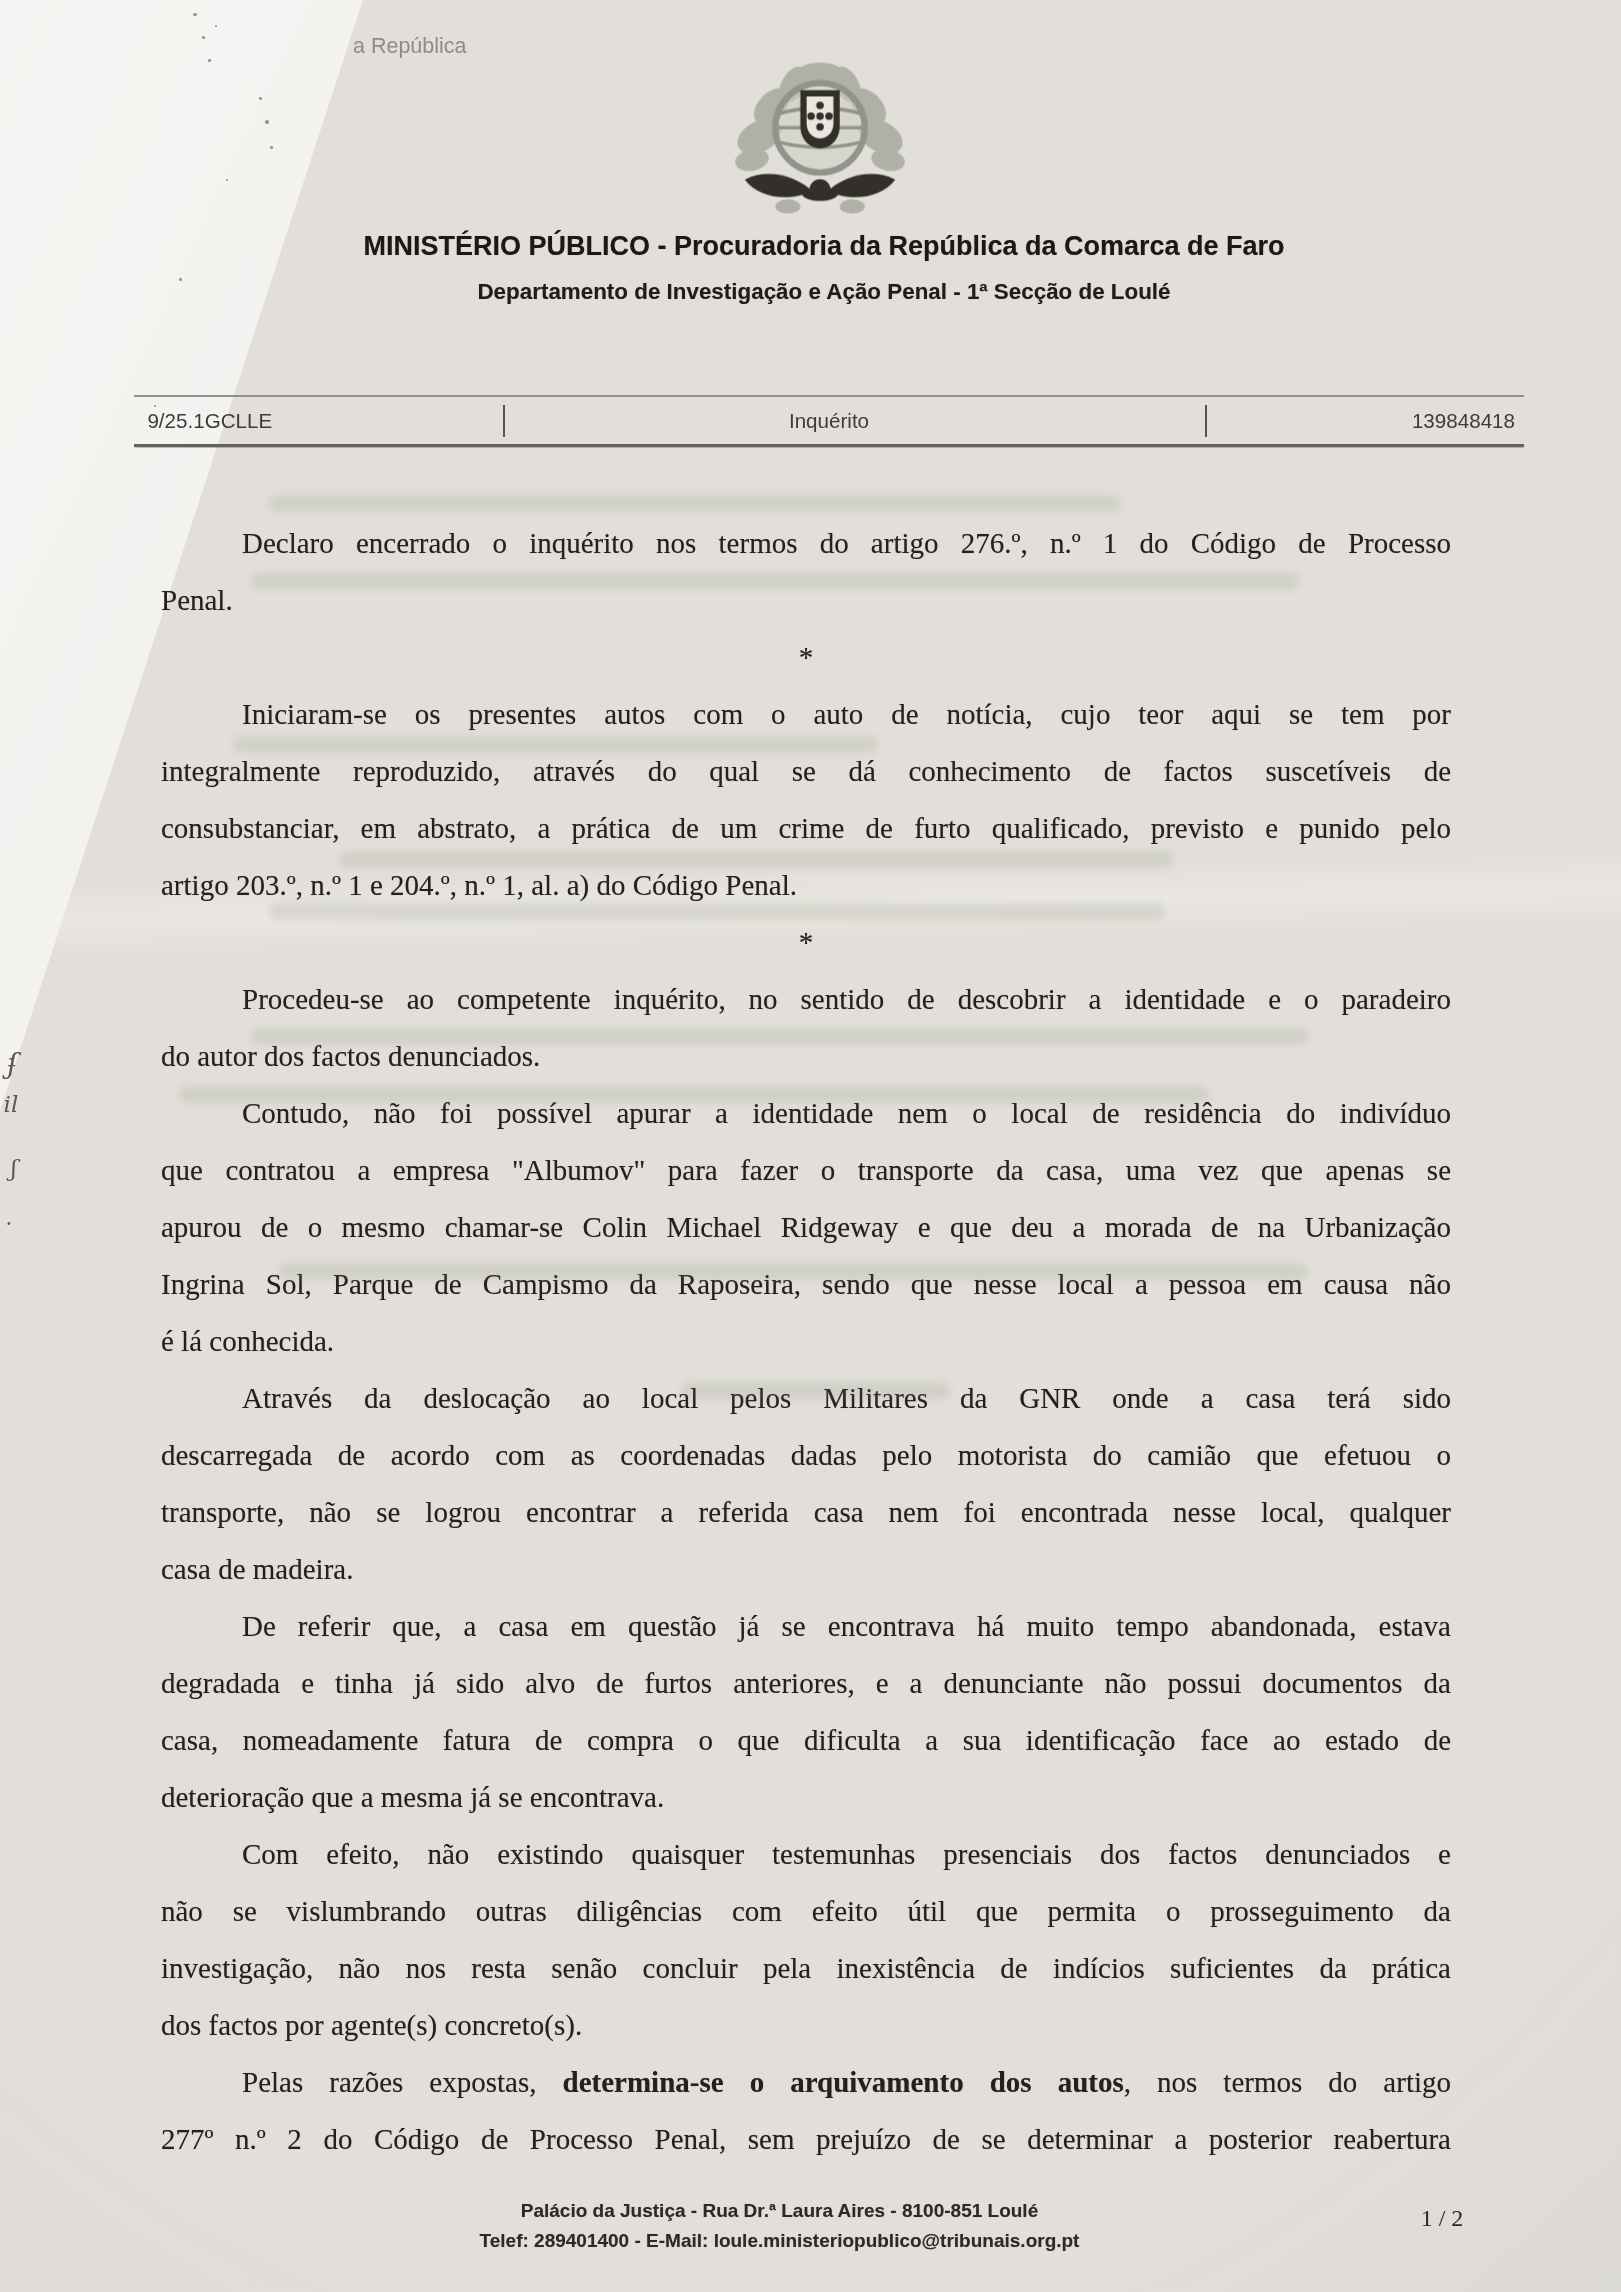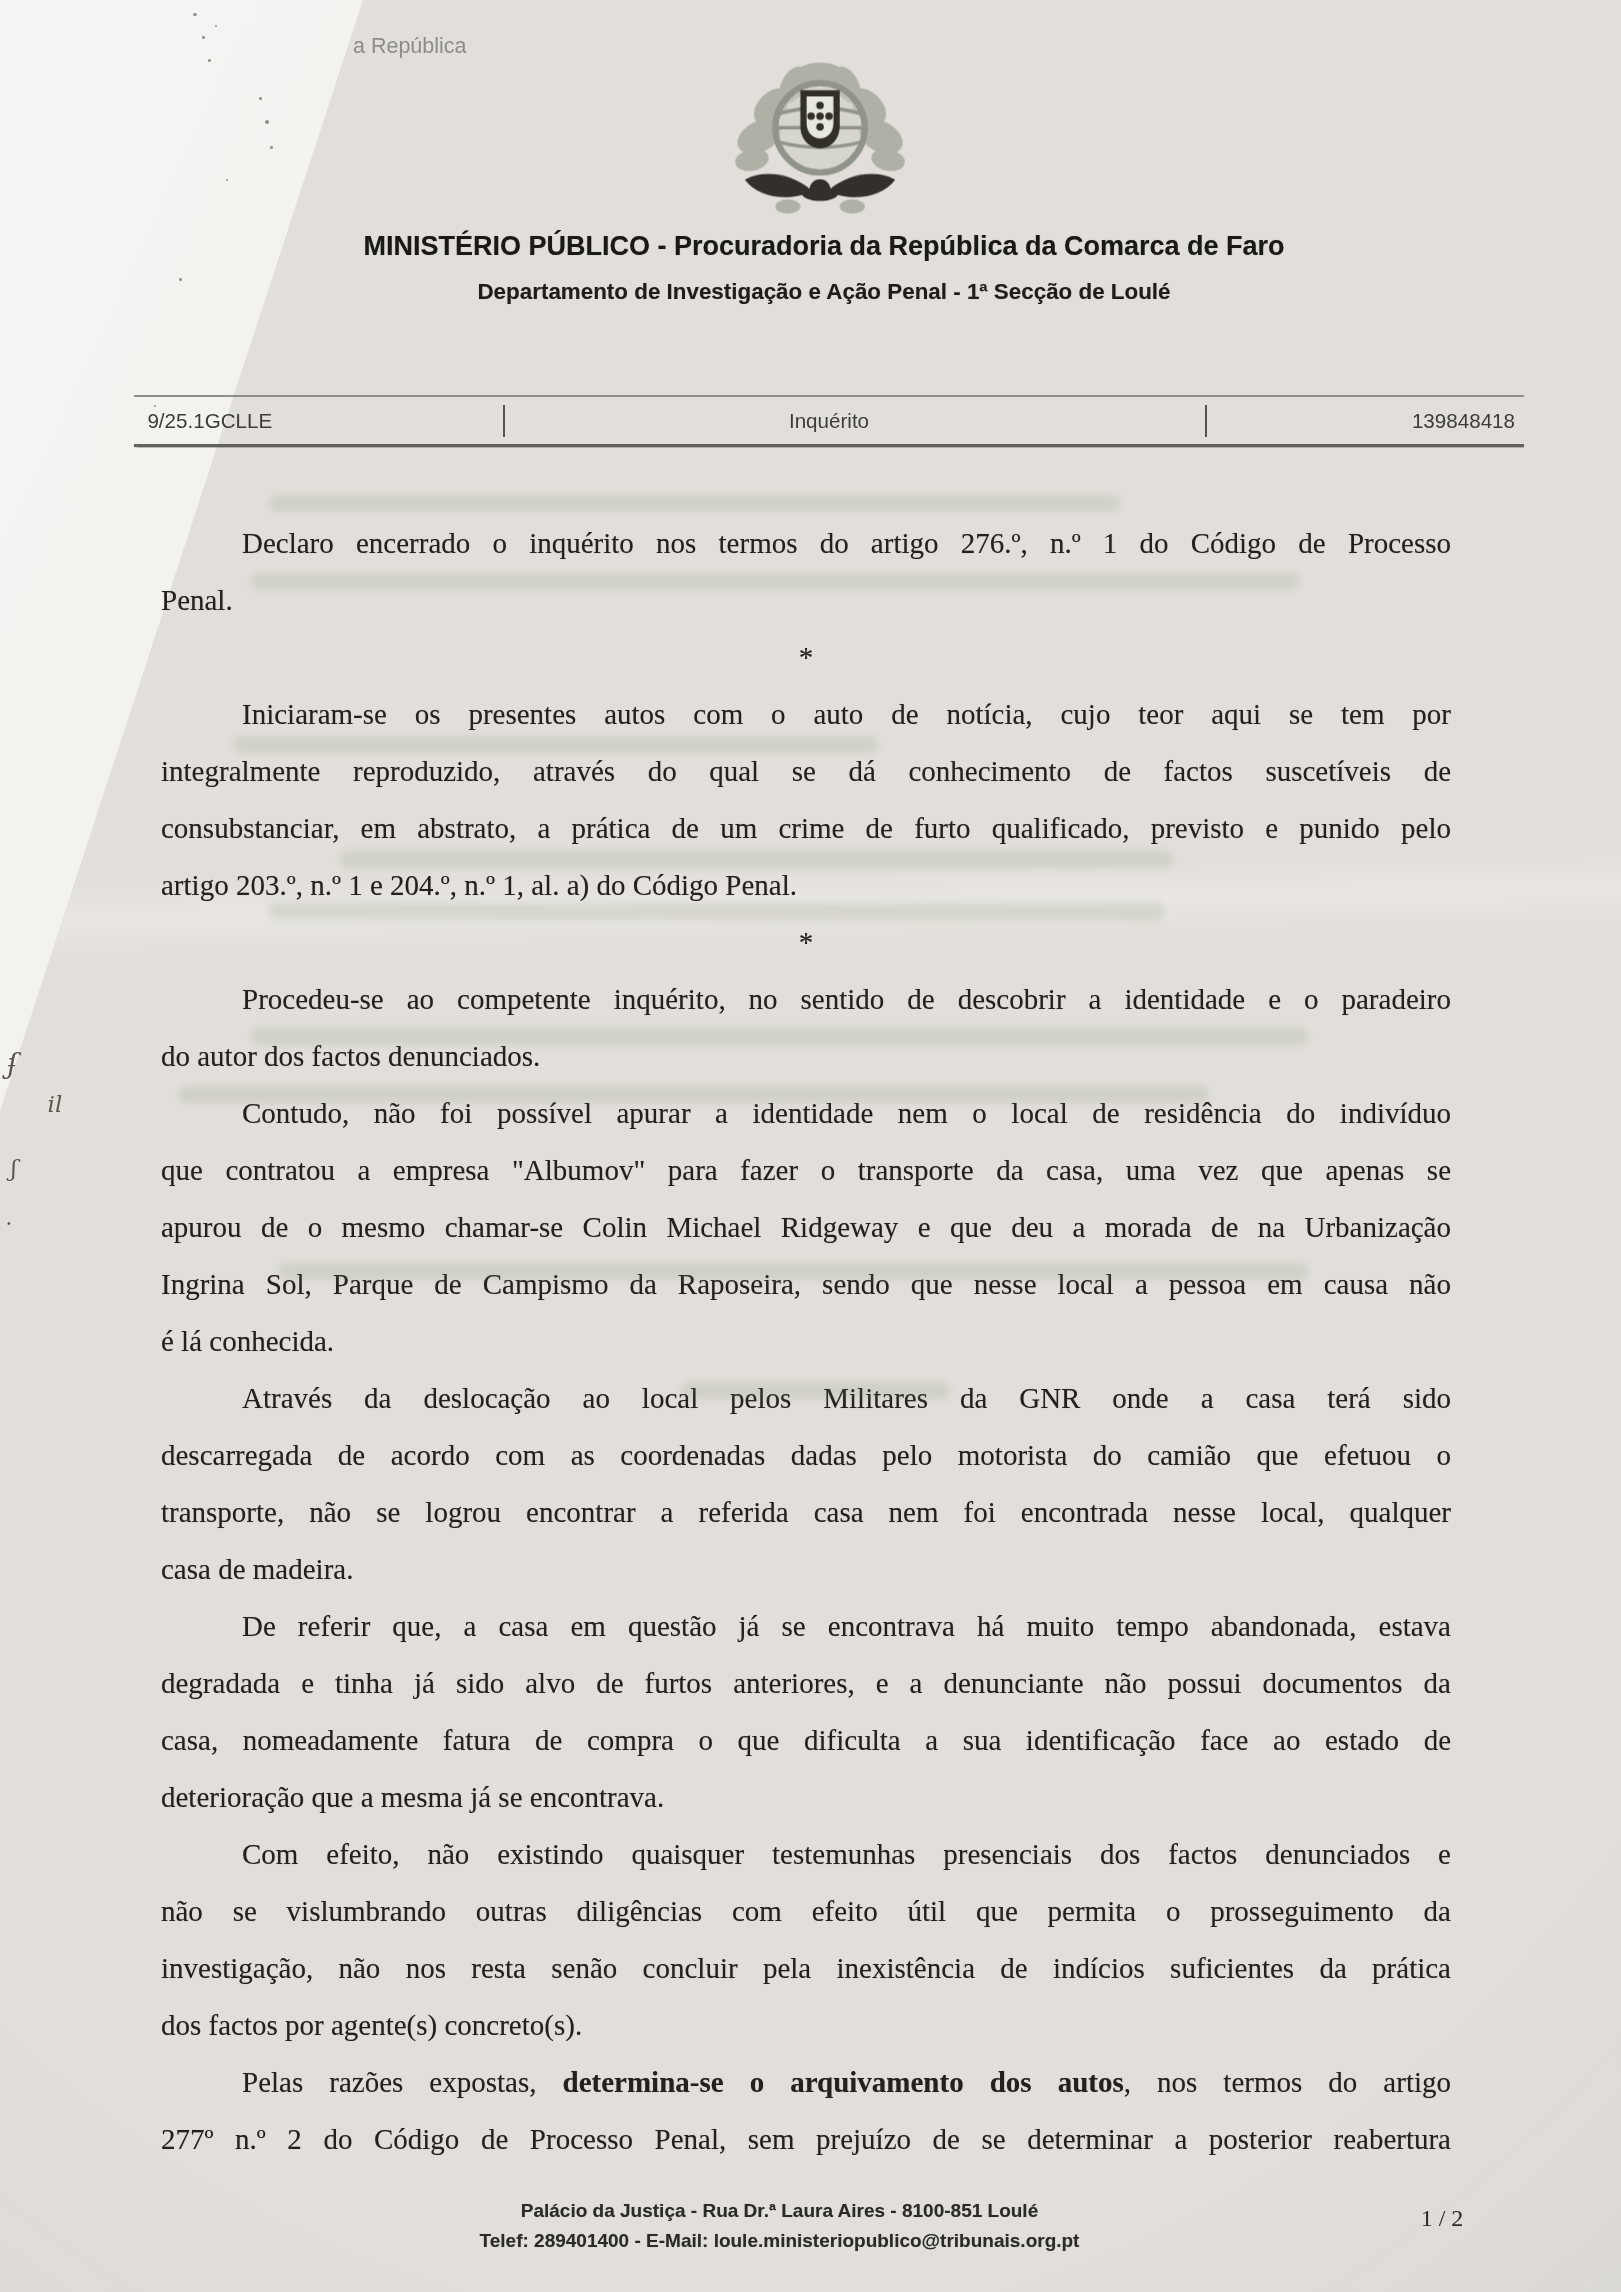--- a/index.html
+++ b/index.html
@@ -176,17 +176,17 @@
     <div class="speck" style="left: 202px; top: 36px; width: 2.7px; height: 2.7px; opacity: 0.55;"></div>
     <div class="speck" style="left: 208px; top: 59px; width: 2.7px; height: 2.7px; opacity: 0.55;"></div>
     <div class="speck" style="left: 259px; top: 97px; width: 2.7px; height: 2.7px; opacity: 0.55;"></div>
     <div class="speck" style="left: 265px; top: 120px; width: 3.6px; height: 3.6px; opacity: 0.55;"></div>
     <div class="speck" style="left: 270px; top: 146px; width: 2.7px; height: 2.7px; opacity: 0.55;"></div>
     <div class="speck" style="left: 226px; top: 179px; width: 1.8px; height: 1.8px; opacity: 0.55;"></div>
     <div class="speck" style="left: 179px; top: 278px; width: 2.7px; height: 2.7px; opacity: 0.55;"></div>
     <div class="speck" style="left: 154px; top: 405px; width: 1.8px; height: 1.8px; opacity: 0.55;"></div>
     <div class="speck" style="left: 215px; top: 25px; width: 1.8px; height: 1.8px; opacity: 0.55;"></div>
     <div class="margin-mark" style="left: 7.2px; top: 1048px; font-size: 27px;">ʄ</div>
-    <div class="margin-mark" style="left: 3.6px; top: 1091px; font-size: 23px; margin-left: 44px;">il</div>
+    <div class="margin-mark" style="left: 3.6px; top: 1091px; font-size: 23px;">il</div>
     <div class="margin-mark" style="left: 10.7px; top: 1155px; font-size: 23px;">ʃ</div>
     <div class="margin-mark" style="left: 5.4px; top: 1211px; font-size: 21.5px;">·</div>
   </div>
 
 
 </body></html>

